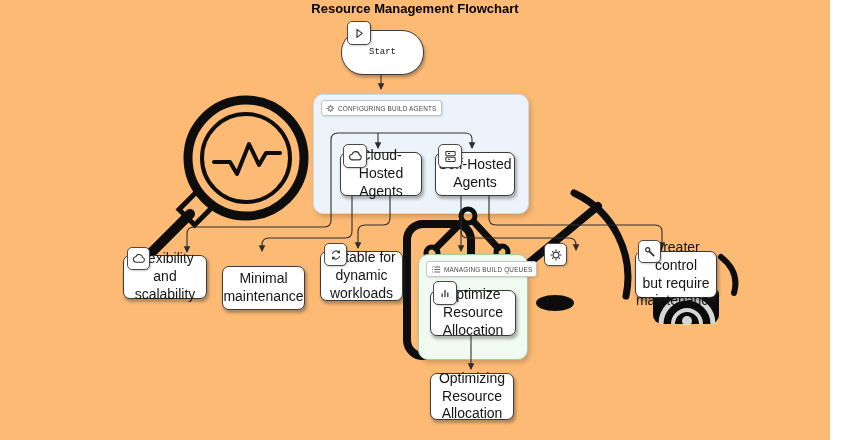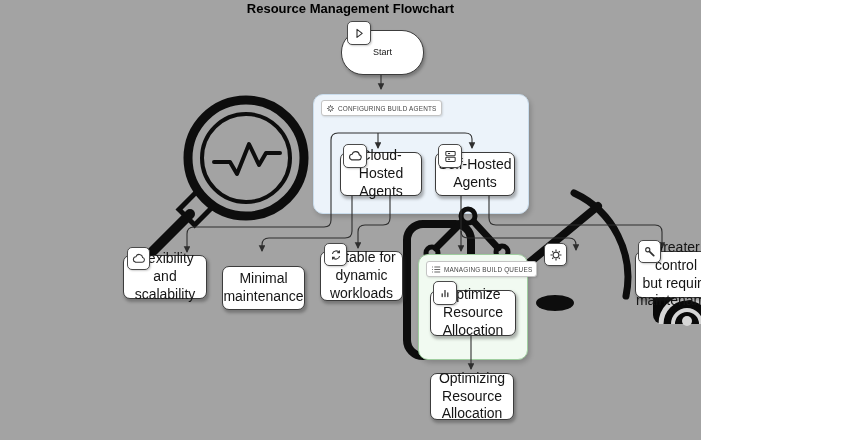--- a/index.html
+++ b/index.html
@@ -1,16 +1,16 @@
 <!DOCTYPE html>
 <html><head>
 <meta charset="utf-8">
 <style>
   html,body{margin:0;padding:0;}
-  .canvas{position:relative;width:701px;height:440px;background:#a3a3a3;
+  .canvas{position:relative;width:830px;height:440px;background:#fdba74;
     font-family:"Liberation Sans",sans-serif;overflow:hidden;}
   .layer{position:absolute;left:0;top:0;pointer-events:none;}
   .title{position:absolute;left:0;top:1px;width:100%;text-align:center;
     font-size:13px;font-weight:bold;color:#000;z-index:7;}
   .group{position:absolute;border-radius:10px;box-shadow:2px 3px 5px rgba(0,0,0,.18);}
   .group.blue{left:313px;top:94px;width:214px;height:118px;background:#ecf3fa;border:1px solid #c9dcec;z-index:1;}
   .group.green{left:418px;top:254px;width:108px;height:104px;background:#f1faf1;border:1px solid #9fce9f;z-index:3;}
   .group-label{position:absolute;height:14px;background:#fff;border:1px solid #c4c4c4;border-radius:3px;
     display:flex;align-items:center;gap:3px;padding:0 4px;font-size:6.4px;letter-spacing:.2px;color:#444;
     z-index:6;box-shadow:1px 1px 2px rgba(0,0,0,.12);white-space:nowrap;}
@@ -101,21 +101,21 @@
   <div class="group-label" style="left:426px;top:261px;">
     <svg width="10" height="9" viewBox="0 0 12 10">
       <g stroke="#444" stroke-width="1">
         <path d="M4,2 h7 M4,5 h7 M4,8 h7"></path>
         <path d="M1.3,2 h1 M1.3,5 h1 M1.3,8 h1"></path>
       </g>
     </svg>
     <span>MANAGING BUILD QUEUES</span>
   </div>
 
-  <div class="node stadium" style="left:341px;top:30px;width:81px;height:43px;">
+  <div class="node stadium" style="left:341px;top:30px;width:81px;height:43px;font-family:Liberation Mono, monospace;">
     <span>Start</span>
   </div>
   <div class="node" style="left:340px;top:152px;width:80px;height:42px;">
     <span>Cloud-Hosted
 Agents</span>
   </div>
   <div class="node" style="left:435px;top:152px;width:78px;height:42px;">
     <span>Self-Hosted
 Agents</span>
   </div>

